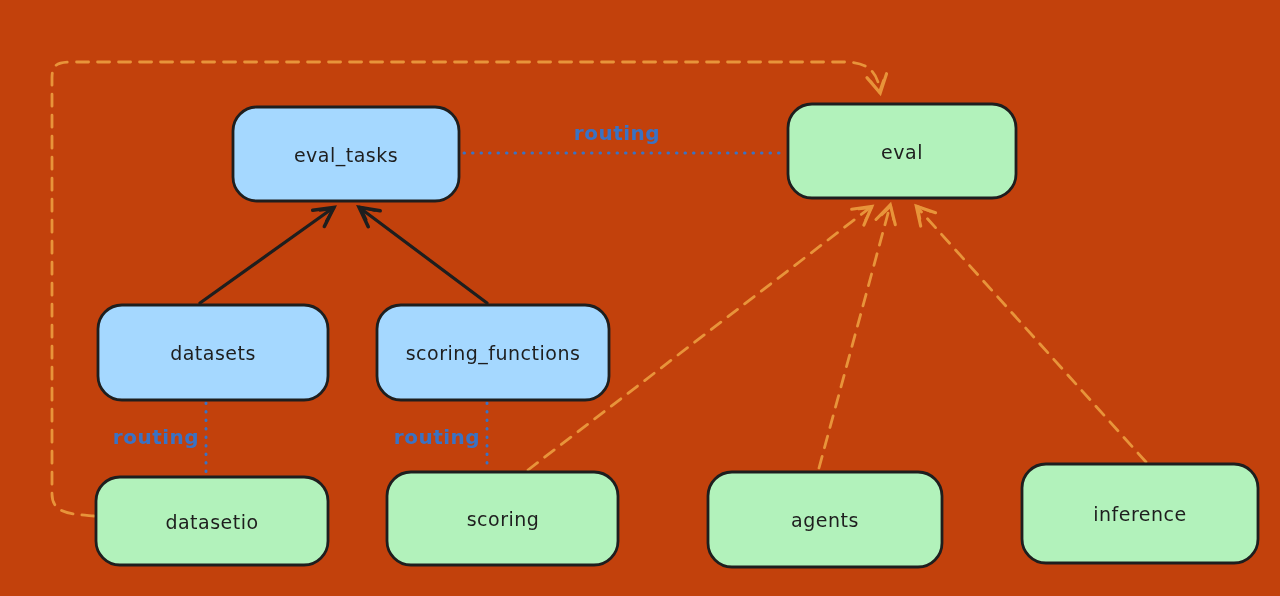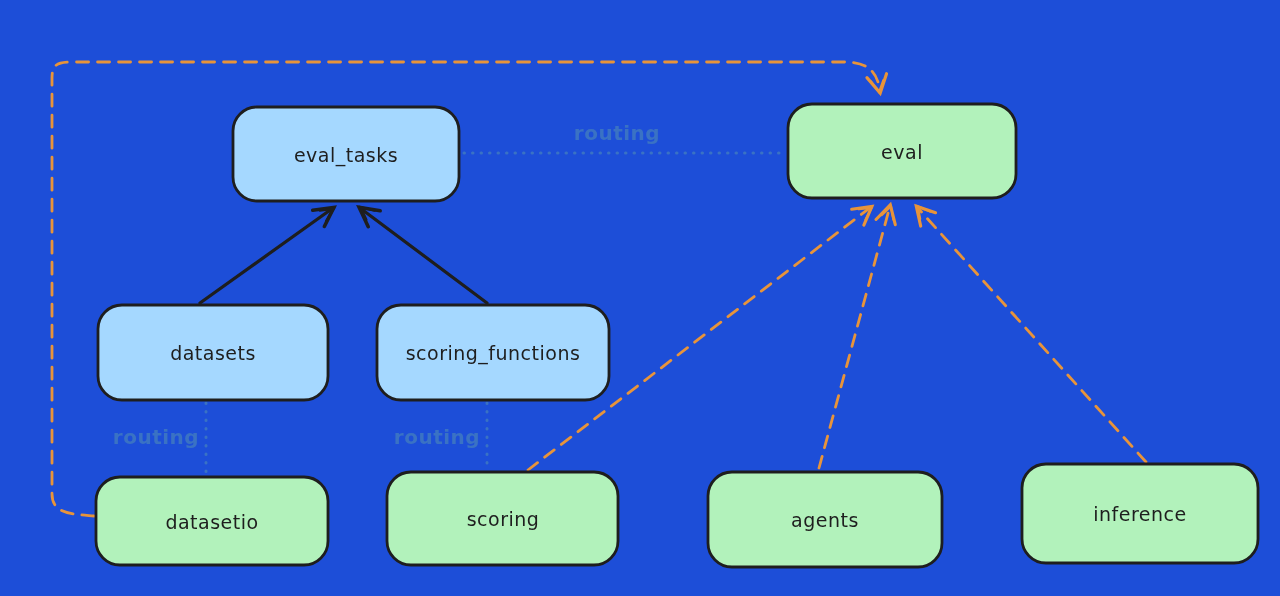--- a/index.html
+++ b/index.html
@@ -5,21 +5,21 @@
   html, body {
     margin: 0;
     padding: 0;
     background: #ffffff;
     font-family: "DejaVu Sans", "Liberation Sans", sans-serif;
   }
   .canvas-wrap {
     width: 1280px;
     height: 596px;
     position: relative;
-    background: #1d4ed8;
+    background: #c2410c;
     overflow: hidden;
     text-align: right;
   }
   svg { display: block; }
   .node-box {
     stroke: #1e1e1e;
     stroke-width: 2.8;
   }
   .fill-blue  { fill: #a5d8ff; }
   .fill-green { fill: #b2f2bb; }

